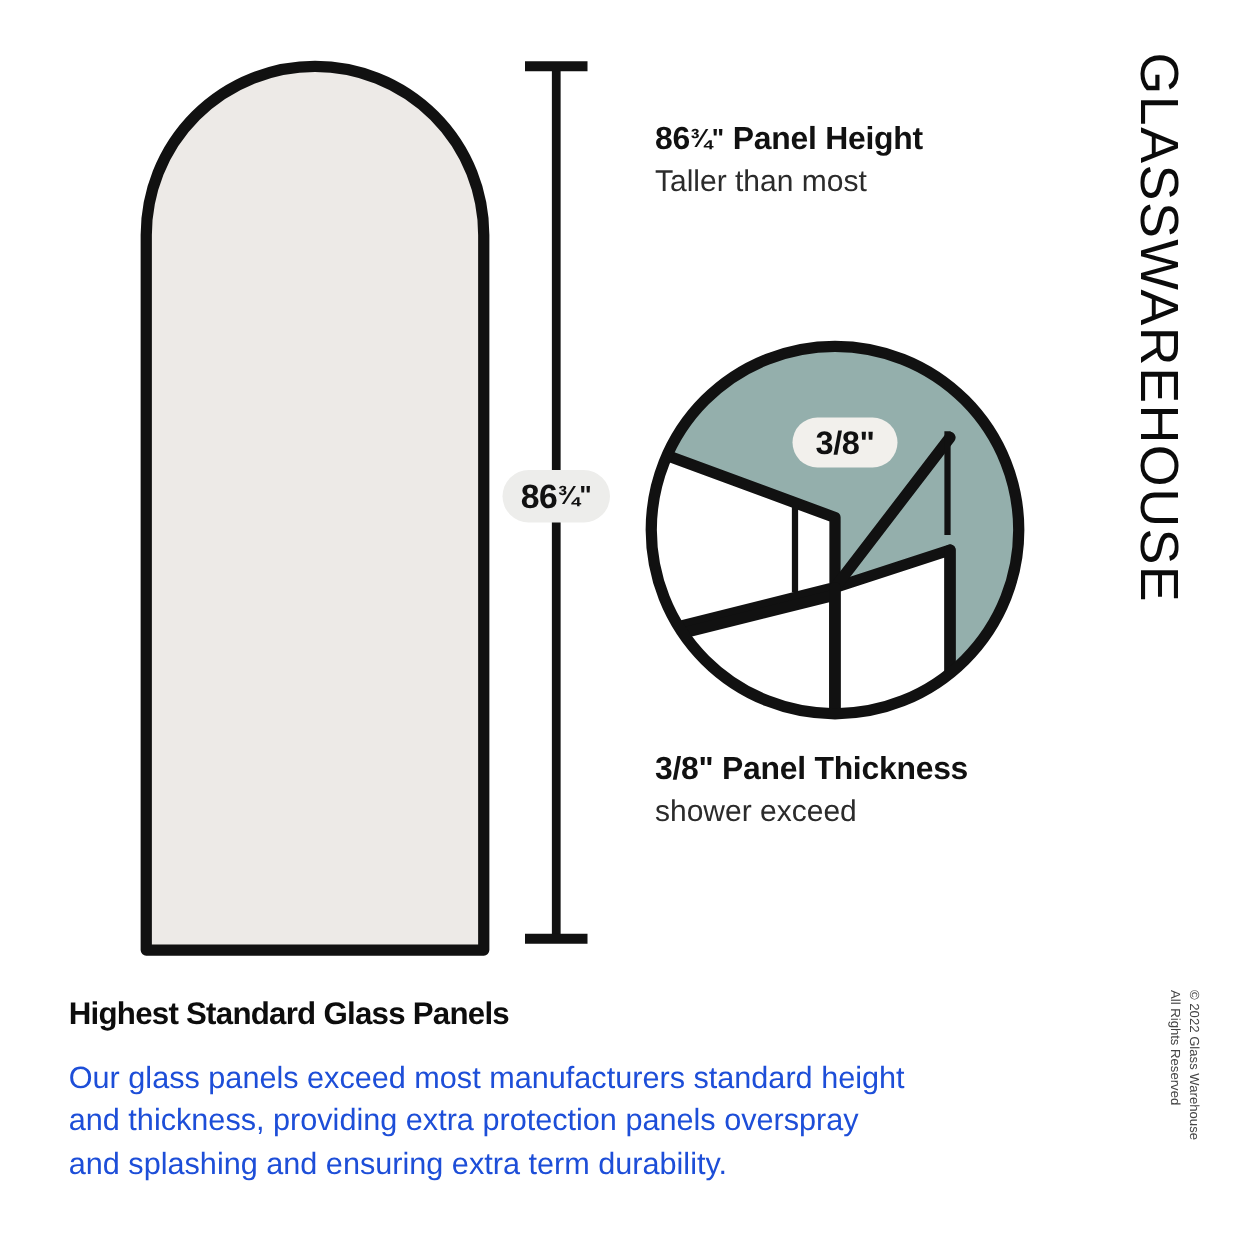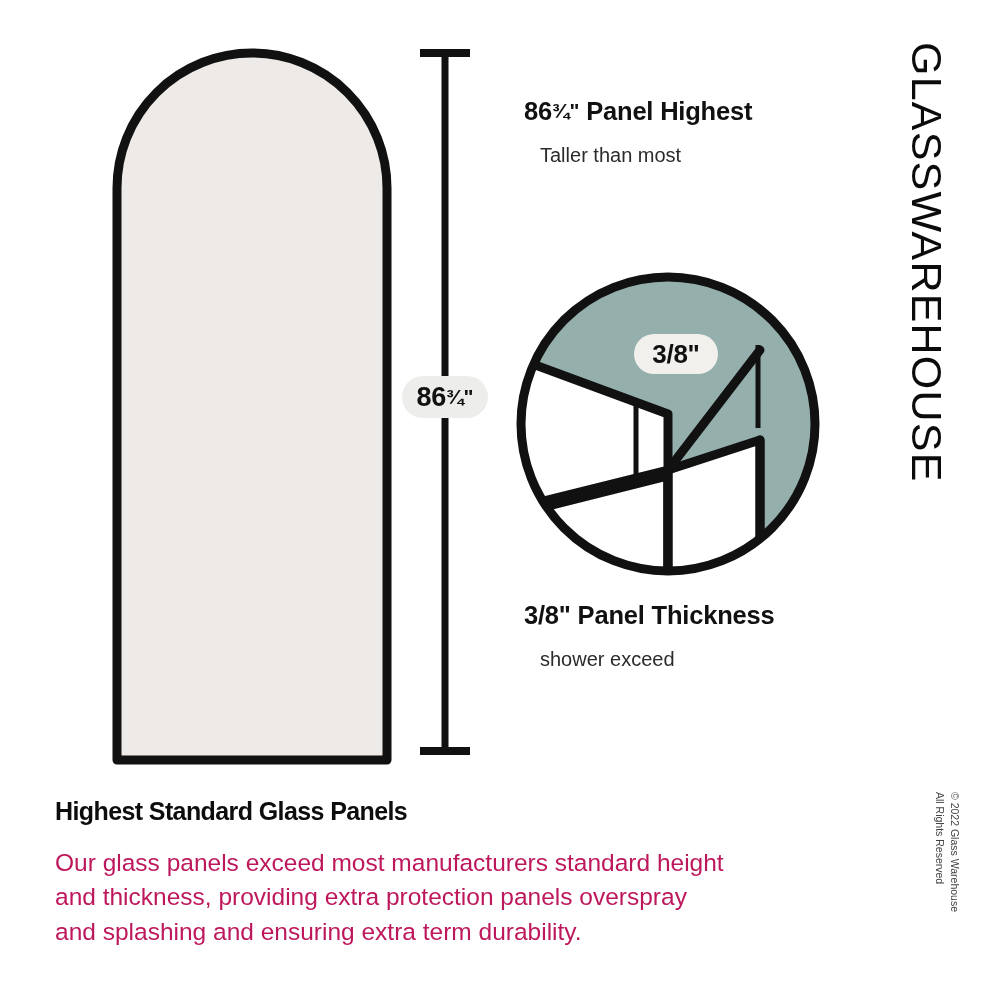--- a/index.html
+++ b/index.html
@@ -43,24 +43,24 @@
   .callout-title {
     font-size: 25.5px;
     font-weight: 700;
     letter-spacing: -0.2px;
     line-height: 1.18;
     margin: 0 0 4px 0;
     color: #111111;
     white-space: nowrap;
   }
   .callout-body {
-    font-size: 20px;
+    font-size: 24px;
     font-weight: 400;
     line-height: 1.3;
-    margin: 16px;
+    margin: 0;
     color: #2b2b2b;
   }
   .callout-body span {
     display: block;
   }
 
   #callout-height {
     left: 524px;
     top: 96px;
   }
@@ -89,21 +89,21 @@
     letter-spacing: -0.6px;
     margin: 0 0 20px 0;
     color: #0d0d0d;
     line-height: 1.1;
   }
   #bottom-paragraph {
     font-size: 24.5px;
     font-weight: 400;
     line-height: 1.42;
     margin: 0;
-    color: #be185d;
+    color: #1d4ed8;
   }
   #bottom-paragraph span {
     display: block;
   }
 
   
   #brand {
     position: absolute;
     left: 896px;
     top: 42px;
@@ -227,21 +227,21 @@
   <div class="pill" id="pill-height">
     <span>86</span>
       <span class="frac">¾"</span>
   </div>
 
   <div class="pill" id="pill-thickness">
     <span>3/8"</span>
   </div>
 
   <div class="callout" id="callout-height">
-    <h2 class="callout-title"><span>86</span><span class="frac">¾"</span><span> Panel Highest</span></h2>
+    <h2 class="callout-title"><span>86</span><span class="frac">¾"</span><span> Panel Height</span></h2>
     <p class="callout-body">
       <span>Taller than most</span>
     </p>
   </div>
 
   <div class="callout" id="callout-thickness">
     <h2 class="callout-title">3/8" Panel Thickness</h2>
     <p class="callout-body">
       <span>shower exceed</span>
     </p>

